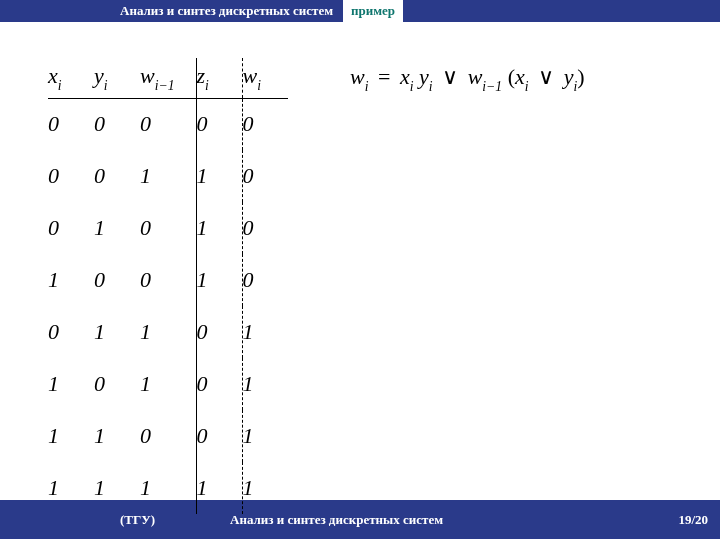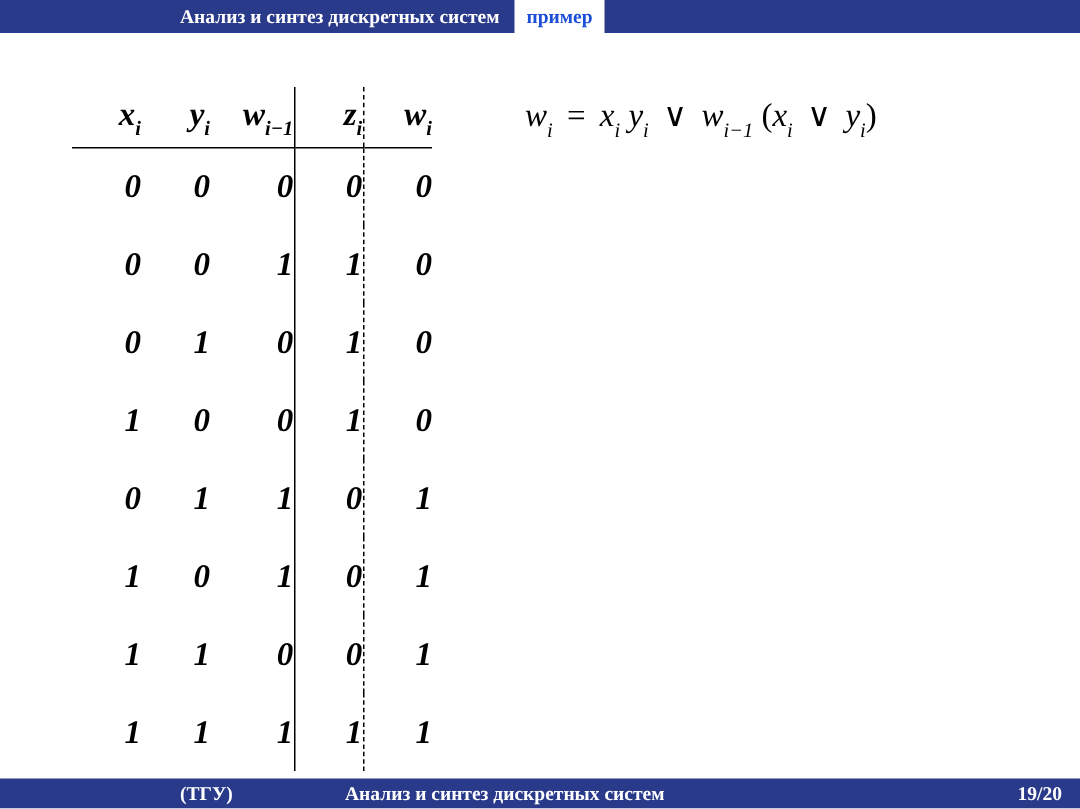--- a/index.html
+++ b/index.html
@@ -1,36 +1,36 @@
 <!DOCTYPE html>
 <html><head>
 <meta charset="utf-8">
 <style>
   * { margin: 0; padding: 0; box-sizing: border-box; }
   html, body { width: 720px; height: 539px; font-family: "Times New Roman", serif; background: #fff; overflow: hidden; }
   .page { width: 720px; height: 539px; position: relative; display: flex; flex-direction: column; }
   .header { height: 22px; background: #2a3a8a; display: flex; align-items: center; font-size: 13px; font-weight: bold; }
   .header-left { color: #fff; padding-left: 120px; padding-right: 8px; }
-  .header-right { background: #fff; color: #1d4ed8; height: 22px; display: flex; align-items: center; padding: 0 8px; margin-left: 2px; }
+  .header-right { background: #fff; color: #0f766e; height: 22px; display: flex; align-items: center; padding: 0 8px; margin-left: 2px; }
   .content { flex: 1; position: relative; }
   .table-wrap { position: absolute; left: 48px; top: 36px; }
   table.truth { border-collapse: collapse; font-size: 22px; font-style: italic; font-family: "Times New Roman", serif; }
-  table.truth th, table.truth td { text-align: right; font-weight: bold; padding: 0; height: 52px; }
+  table.truth th, table.truth td { text-align: left; font-weight: normal; padding: 0; height: 52px; }
   table.truth thead th { height: 40px; border-bottom: 1.5px solid #000; font-style: italic; }
   table.truth td, table.truth th { font-style: italic; }
   .c1 { width: 46px; }
   .c2 { width: 46px; }
   .c3 { width: 56px; border-right: 1.5px solid #000; }
   .c4 { width: 46px; border-right: 1px dashed #000; }
   .c5 { width: 46px; }
   .sub { font-size: 0.62em; font-style: italic; vertical-align: sub; position: relative; top: 2px; }
   .formulas { position: absolute; left: 350px; top: 38px; font-size: 22px; font-style: italic; font-family: "Times New Roman", serif; line-height: 1.55; }
   .op { font-style: normal; padding: 0 4px; }
   .paren { font-style: normal; }
-  .footer { height: 20px; background: #2a3a8a; display: flex; align-items: center; font-size: 13px; font-weight: bold; color: #fff; }
+  .footer { height: 39px; background: #2a3a8a; display: flex; align-items: center; font-size: 13px; font-weight: bold; color: #fff; }
   .footer-left { padding-left: 120px; width: 230px; }
   .footer-center { flex: 1; text-align: left; }
   .footer-right { padding-right: 12px; }
   .digit { font-style: normal; }
 </style>
 </head>
 <body>
 
 <div class="page">
 

